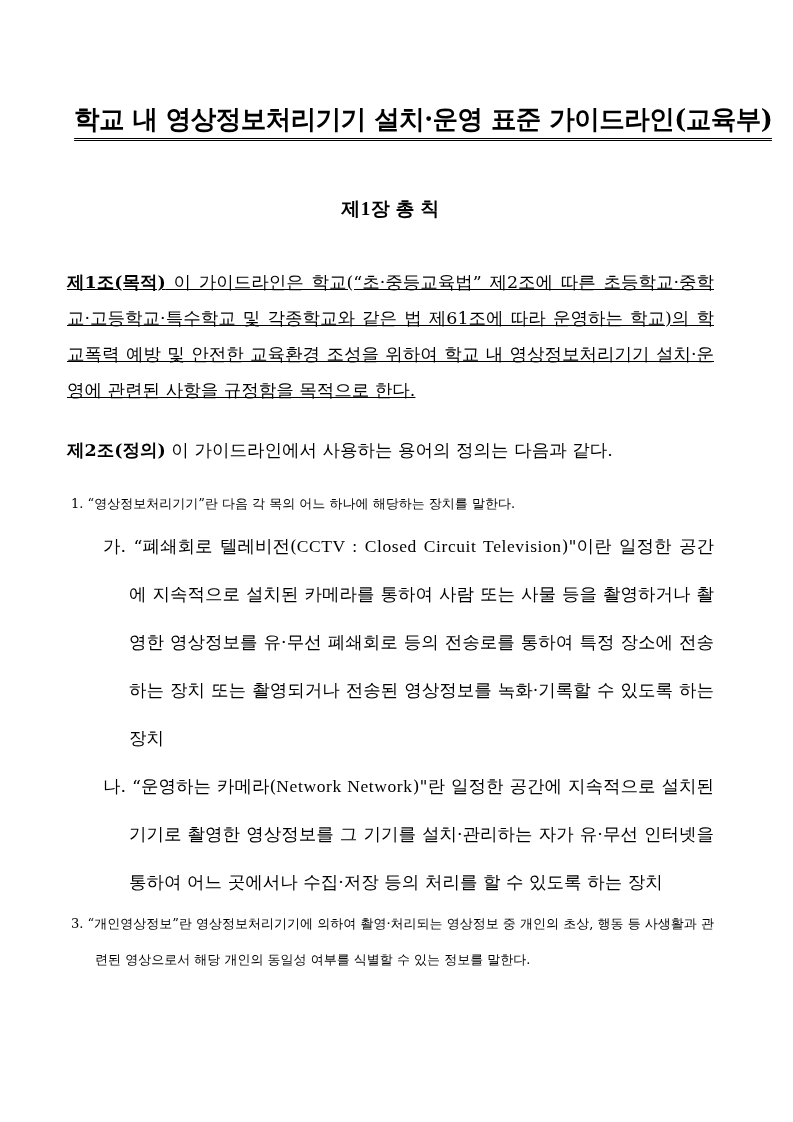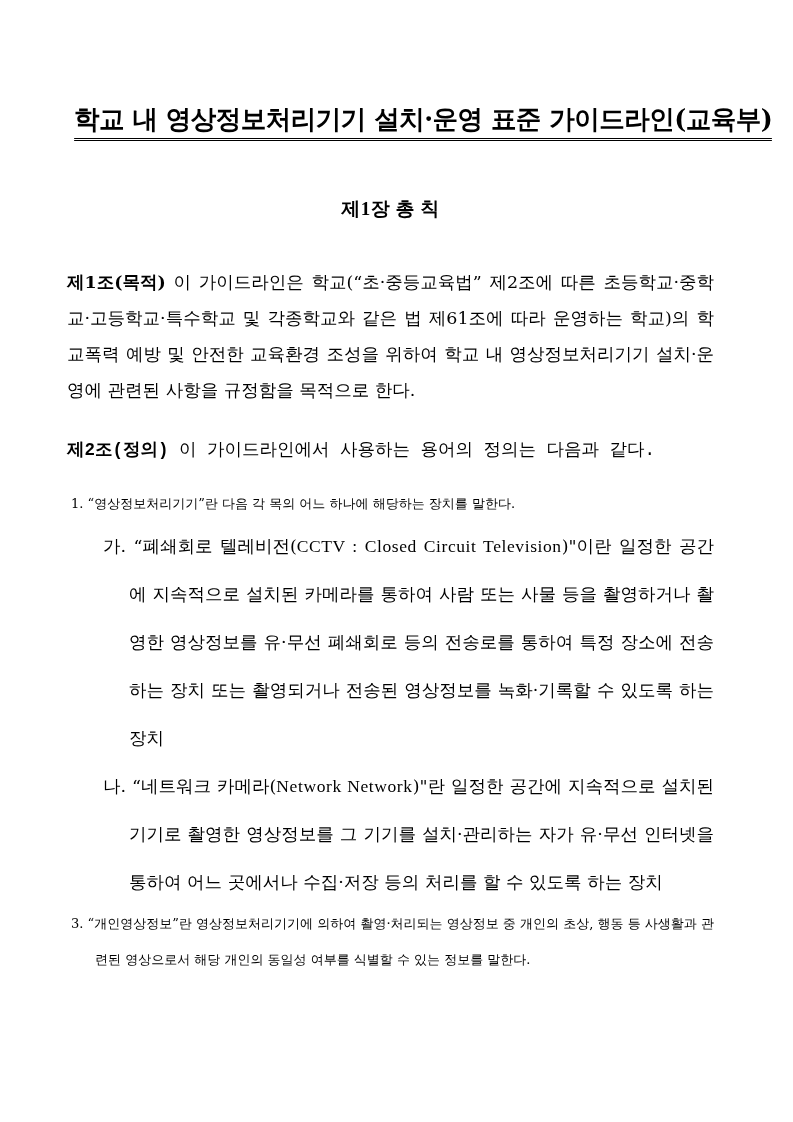--- a/index.html
+++ b/index.html
@@ -53,22 +53,22 @@
   }
 
   
   .article {
     font-size: 17.5px;
     line-height: 36px;
     text-align: justify;
     text-justify: inter-character;
     word-break: break-all;
   }
-  .article.art1 { margin-top: 42px; }
-  .article.art2 { margin-top: 24px; font-family: Liberation Mono, monospace; }
+  .article.art1 { margin-top: 42px; text-decoration: underline; }
+  .article.art2 { margin-top: 24px; }
 
   .art-label {
     font-weight: bold;
   }
 
   
   .lvl1 {
     font-size: 13px;
     line-height: 36px;
     text-align: justify;
@@ -120,21 +120,21 @@
     <span>“영상정보처리기기”란 다음 각 목의 어느 하나에 해당하는 장치를 말한다.</span>
   </p>
 
   <p class="lvl2">
     <span class="marker">가.</span>
     <span>“폐쇄회로 텔레비전(</span><span class="latin">CCTV : Closed Circuit Television</span><span>)"이란 일정한 공간에 지속적으로 설치된 카메라를 통하여 사람 또는 사물 등을 촬영하거나 촬영한 영상정보를 유·무선 폐쇄회로 등의 전송로를 통하여 특정 장소에 전송하는 장치 또는 촬영되거나 전송된 영상정보를 녹화·기록할 수 있도록 하는 장치</span>
   </p>
 
   <p class="lvl2">
     <span class="marker">나.</span>
-    <span>“네트워크 카메라(</span><span class="latin">Network Network</span><span>)"란 일정한 공간에 지속적으로 설치된 기기로 촬영한 영상정보를 그 기기를 설치·관리하는 자가 유·무선 인터넷을 통하여 어느 곳에서나 수집·저장 등의 처리를 할 수 있도록 하는 장치</span>
+    <span>“운영하는 카메라(</span><span class="latin">Network Network</span><span>)"란 일정한 공간에 지속적으로 설치된 기기로 촬영한 영상정보를 그 기기를 설치·관리하는 자가 유·무선 인터넷을 통하여 어느 곳에서나 수집·저장 등의 처리를 할 수 있도록 하는 장치</span>
   </p>
 
 
   <p class="lvl1">
     <span class="marker">3.</span>
     <span>“개인영상정보”란 영상정보처리기기에 의하여 촬영·처리되는 영상정보 중 개인의 초상, 행동 등 사생활과 관련된 영상으로서 해당 개인의 동일성 여부를 식별할 수 있는 정보를 말한다.</span>
   </p>
 
 </div>
 

